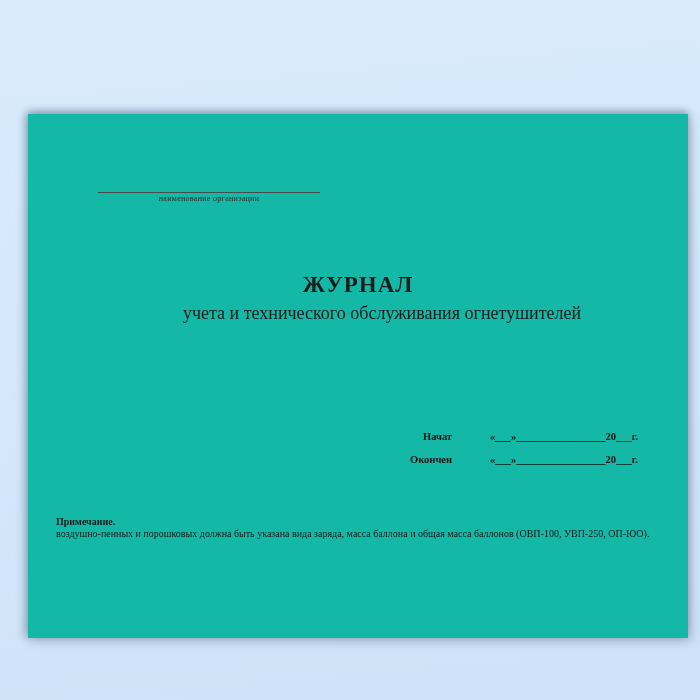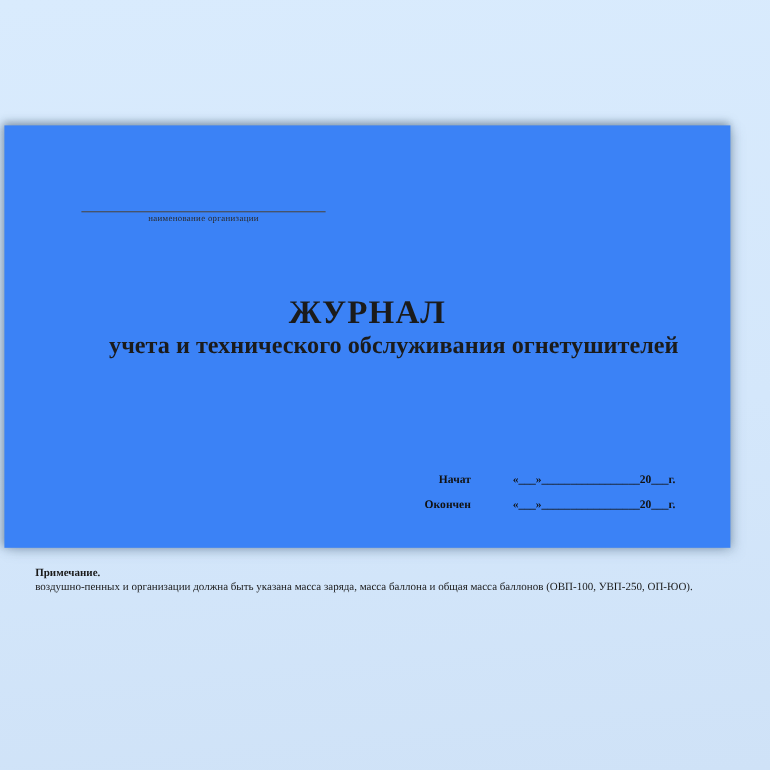--- a/index.html
+++ b/index.html
@@ -2,37 +2,37 @@
 <html><head>
 <meta charset="utf-8">
 <style>
   html, body { margin: 0; padding: 0; }
   body {
     width: 700px; height: 700px; position: relative; overflow: hidden;
     background: linear-gradient(175deg, #d9ebfd 0%, #d4e7fb 55%, #cfe2f7 100%);
     font-family: "Liberation Serif", "DejaVu Serif", serif;
   }
   .paper {
-    position: absolute; left: 4px; top: 114px; width: 660px; height: 384px;
-    background: #3b82f6;
+    position: absolute; left: 28px; top: 114px; width: 660px; height: 524px;
+    background: #14b8a6;
     box-shadow:
       0 -3px 7px rgba(92,113,136,0.50),
       -4px 0 8px rgba(100,122,145,0.35),
       4px 4px 10px rgba(115,140,165,0.35);
   }
   .org {
     position: absolute; left: 70px; top: 64px; width: 222px; text-align: center;
   }
   .org-line { height: 14px; border-bottom: 1px solid #4a4a4a; }
   .org-label { font-size: 8px; color: #2a2a2a; margin-top: 1px; letter-spacing: 0.3px; }
   .title {
     position: absolute; left: 0; right: 0; top: 158px; text-align: center; color: #1b1b1b;
   }
-  .title-line1 { font-size: 30px; font-weight: bold; letter-spacing: 1px; line-height: 26px; }
-  .title-line2 { font-size: 22px; font-weight: bold; margin-top: 3px; line-height: 25px; padding-left: 48px; }
+  .title-line1 { font-size: 23px; font-weight: bold; letter-spacing: 1px; line-height: 26px; }
+  .title-line2 { font-size: 18px; font-weight: normal; margin-top: 3px; line-height: 25px; padding-left: 48px; }
   .dates {
     position: absolute; right: 50px; top: 316px;
     font-weight: bold; font-size: 10.5px; color: #111;
   }
   .dates-row { display: flex; justify-content: flex-end; margin-bottom: 10px; line-height: 13px; }
   .dates-label { min-width: 46px; text-align: right; margin-right: 0; }
   .dates-rest { white-space: pre; margin-left: 38px; }
   .note {
     position: absolute; left: 28px; top: 402px; width: 620px;
     font-size: 10px; color: #1a1a1a; line-height: 11.5px; white-space: nowrap;
@@ -60,16 +60,16 @@
       <span class="dates-rest">«___»_________________20___г.</span>
     </div>
     <div class="dates-row">
       <span class="dates-label">Окончен</span>
       <span class="dates-rest">«___»_________________20___г.</span>
     </div>
   </div>
 
   <div class="note">
     <div class="note-heading">Примечание.</div>
-    <div class="note-line">воздушно-пенных и организации должна быть указана масса заряда, масса баллона и общая масса баллонов (ОВП-100, УВП-250, ОП-ЮО).</div>
+    <div class="note-line">воздушно-пенных и порошковых должна быть указана вида заряда, масса баллона и общая масса баллонов (ОВП-100, УВП-250, ОП-ЮО).</div>
   </div>
 
 </div>
 
 </body></html>

